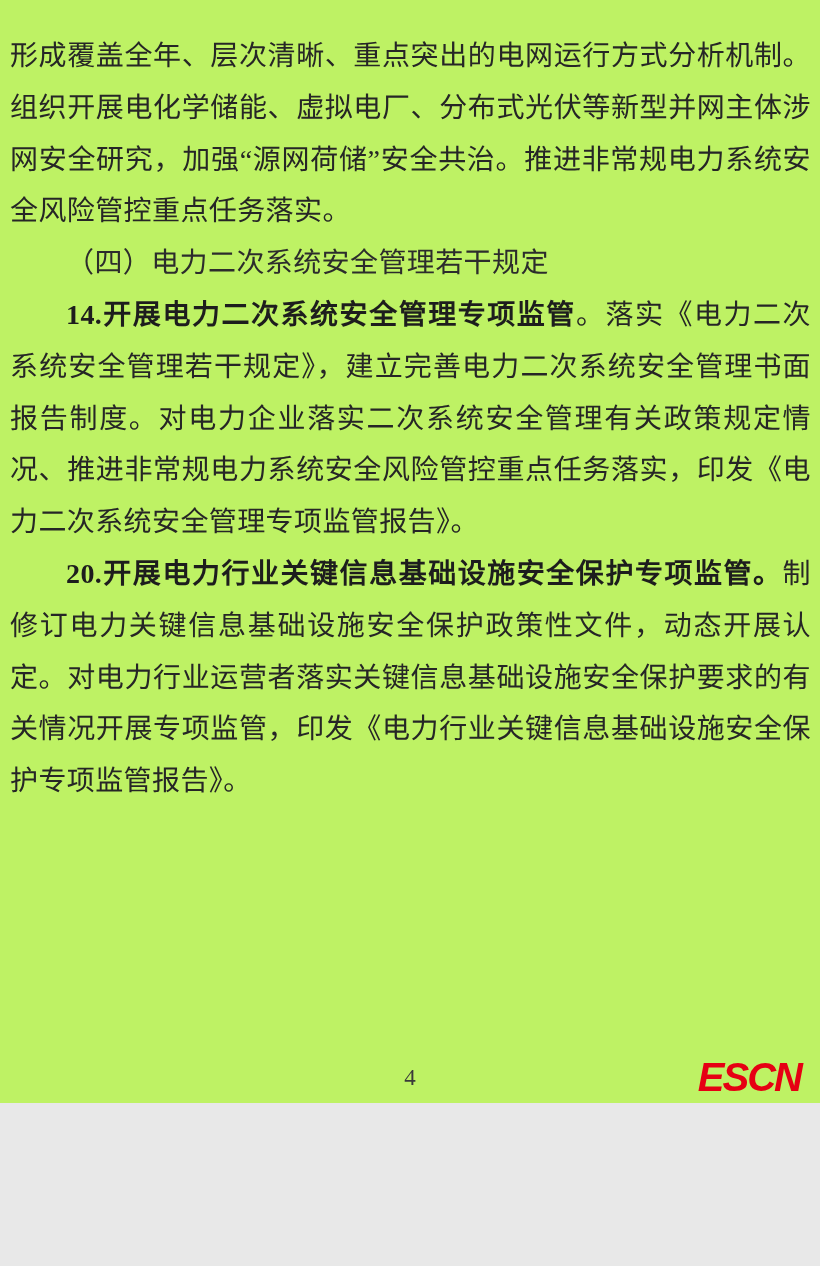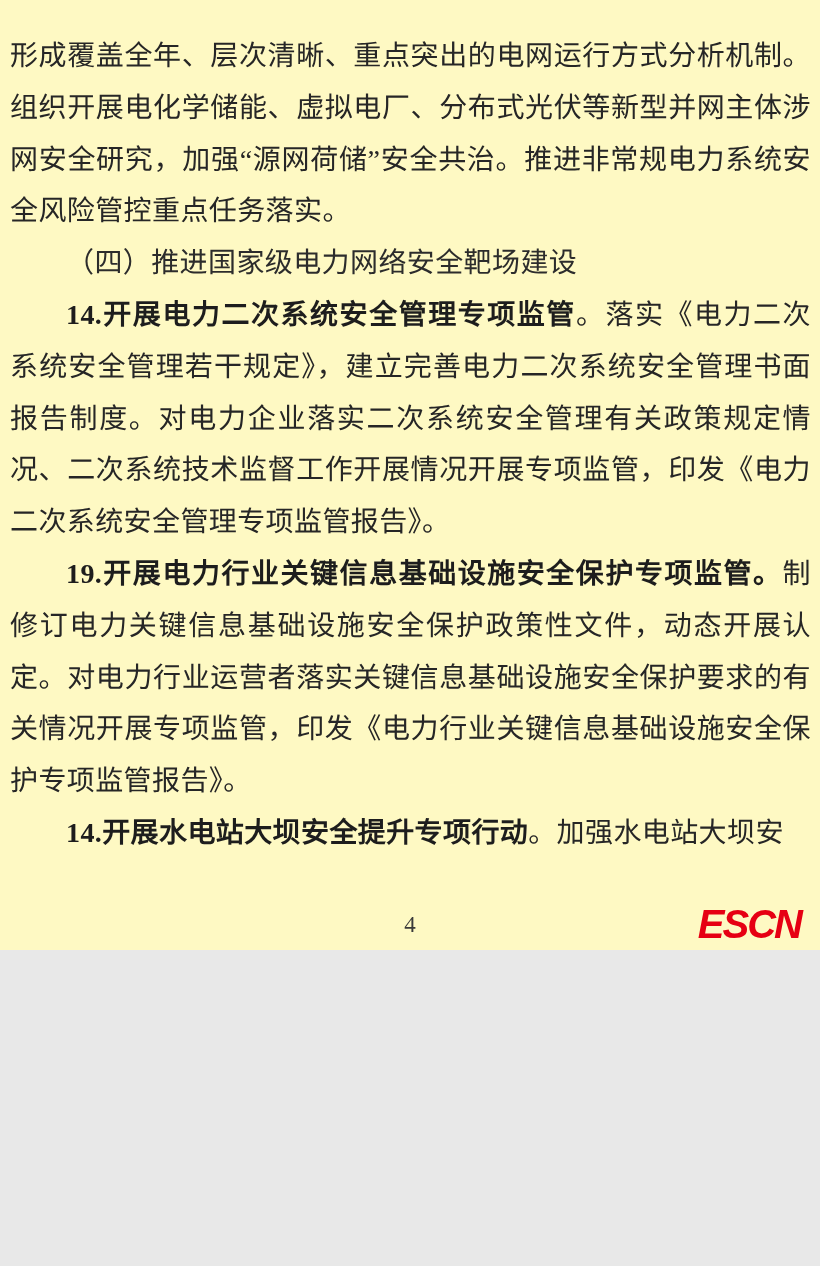--- a/index.html
+++ b/index.html
@@ -1,22 +1,22 @@
 <!DOCTYPE html>
 <html lang="zh-CN"><head>
 <meta charset="utf-8">
 <style>
   html, body { margin: 0; padding: 0; }
   body { background: #e8e8e8; }
   .page {
     position: relative;
     width: 820px;
-    height: 950px;
+    height: 1103px;
     margin: 0 auto;
-    background: #fef9c3;
+    background: #bef264;
     overflow: hidden;
     font-family: "Liberation Serif", "DejaVu Serif", serif;
     color: #262626;
   }
   .content {
     position: absolute;
     top: 30px;
     left: 10px;
     right: 9px;
   }
@@ -75,27 +75,26 @@
 </head>
 <body>
 
 <div class="page">
 
   <div class="content">
 
     <p class="para"><span>形成覆盖全年、层次清晰、重点突出的电网运行方式分析机制。组织开展电化学储能、虚拟电厂、分布式光伏等新型并网主体涉网安全研究，加强“源网荷储”安全共治。推进非常规电力系统安全风险管控重点任务落实。</span></p>
 
 
-    <p class="para indent section-heading"><span>（四）推进国家级电力网络安全靶场建设</span></p>
+    <p class="para indent section-heading"><span>（四）电力二次系统安全管理若干规定</span></p>
 
-    <p class="para indent"><b>14.开展电力二次系统安全管理专项监管</b><span>。落实《电力二次系统安全管理若干规定》，建立完善电力二次系统安全管理书面报告制度。对电力企业落实二次系统安全管理有关政策规定情况、二次系统技术监督工作开展情况开展专项监管，印发《电力二次系统安全管理专项监管报告》。</span></p>
+    <p class="para indent"><b>14.开展电力二次系统安全管理专项监管</b><span>。落实《电力二次系统安全管理若干规定》，建立完善电力二次系统安全管理书面报告制度。对电力企业落实二次系统安全管理有关政策规定情况、推进非常规电力系统安全风险管控重点任务落实，印发《电力二次系统安全管理专项监管报告》。</span></p>
 
-    <p class="para indent"><b>19.开展电力行业关键信息基础设施安全保护专项监管。</b><span>制修订电力关键信息基础设施安全保护政策性文件，动态开展认定。对电力行业运营者落实关键信息基础设施安全保护要求的有关情况开展专项监管，印发《电力行业关键信息基础设施安全保护专项监管报告》。</span></p>
+    <p class="para indent"><b>20.开展电力行业关键信息基础设施安全保护专项监管。</b><span>制修订电力关键信息基础设施安全保护政策性文件，动态开展认定。对电力行业运营者落实关键信息基础设施安全保护要求的有关情况开展专项监管，印发《电力行业关键信息基础设施安全保护专项监管报告》。</span></p>
 
-    <p class="para indent"><b>14.开展水电站大坝安全提升专项行动</b><span>。加强水电站大坝安</span></p>
 
   </div>
 
   <div class="page-number">4</div>
 
   <div class="brand-logo">
     <span class="logo-latin">ESCN</span>
   </div>
 
 </div>

